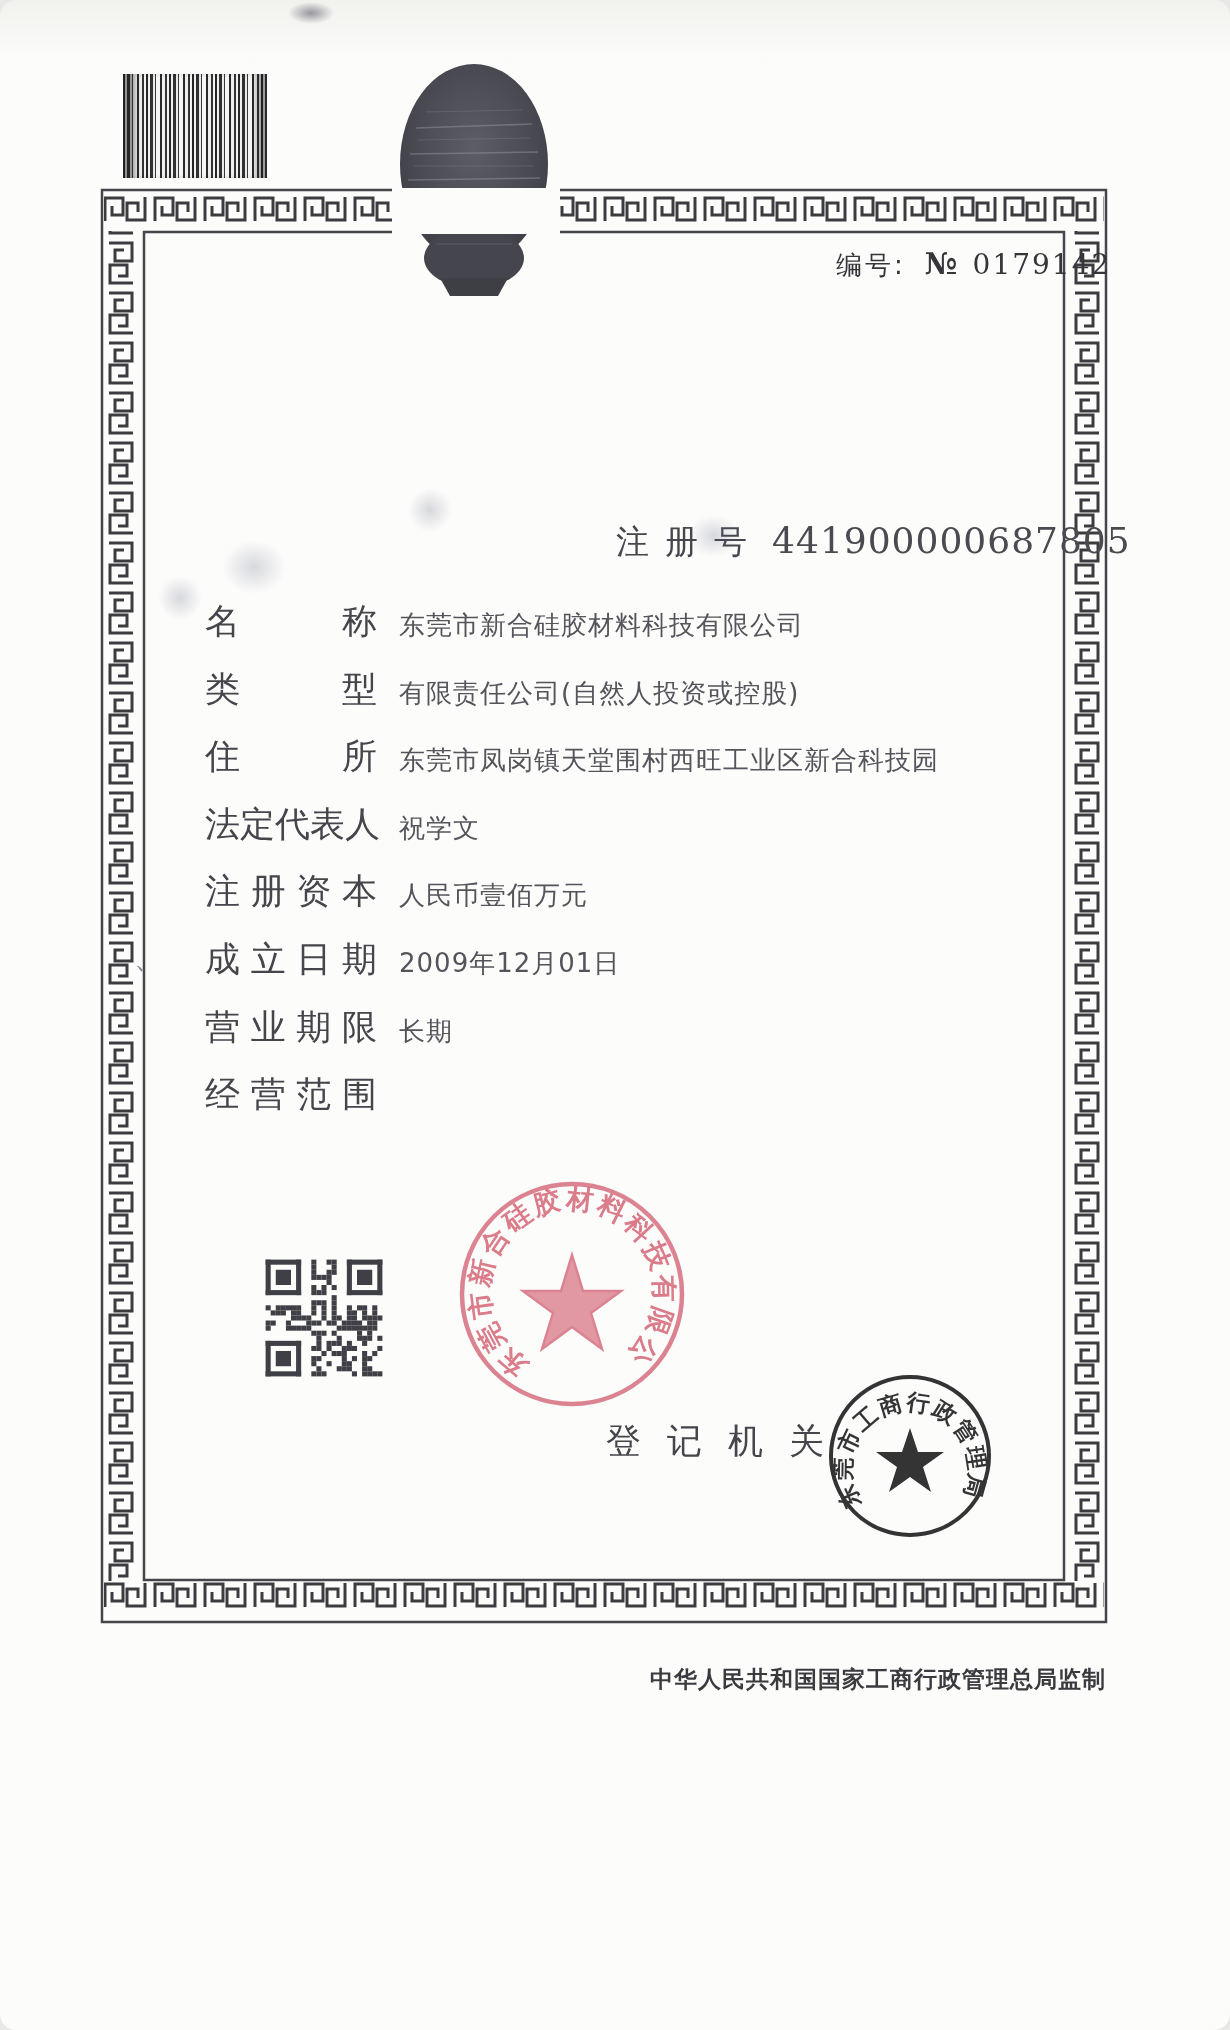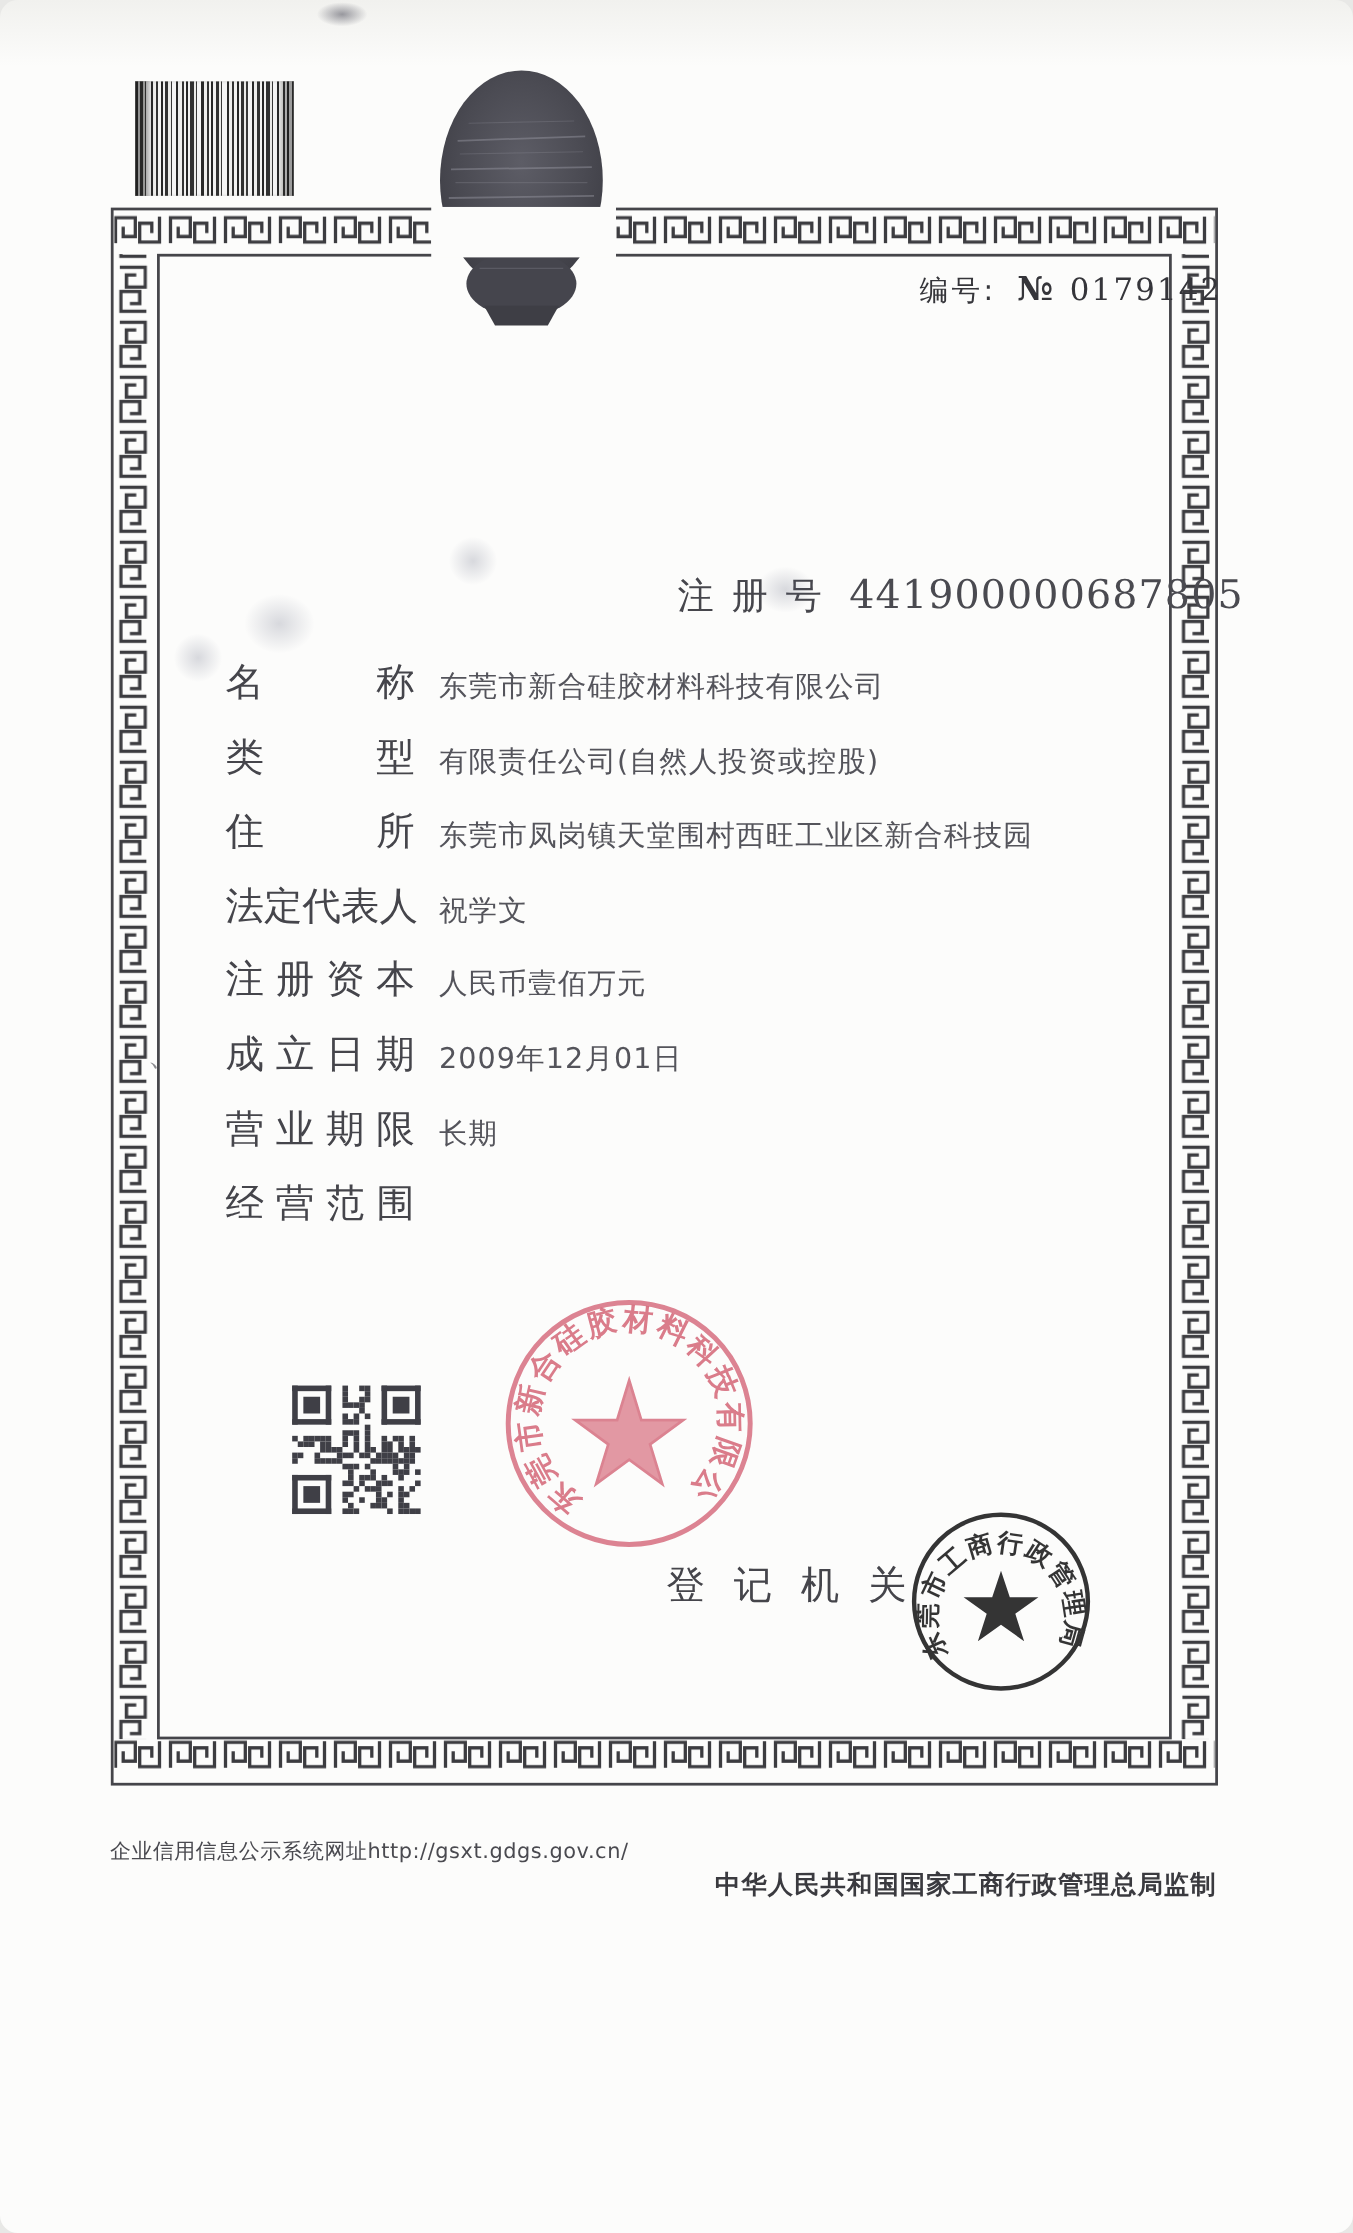--- a/index.html
+++ b/index.html
@@ -64,21 +64,21 @@
   
   .registrar{position:absolute;left:606px;top:1418px;font-size:35px;font-weight:500;letter-spacing:26px;color:#45454b;white-space:nowrap;}
   .dateline{position:absolute;left:751px;top:1487px;font-size:33px;color:#3c3c40;white-space:nowrap;}
   .dateline .yr{font-family:"DejaVu Serif",serif;font-size:36px;letter-spacing:2px;}
   .dateline .u1{margin-left:10px;font-weight:500;}
   .dateline .u2{margin-left:74px;font-weight:500;}
   .dateline .day{font-family:"DejaVu Serif",serif;font-size:34px;margin-left:14px;color:#2e2e31;}
   .dateline .u3{margin-left:2px;font-weight:500;}
   
   .footer-left{position:absolute;left:100px;top:1670px;font-size:19px;letter-spacing:.5px;color:#4a4a50;}
-  .footer-right{position:absolute;right:124px;top:1664px;font-size:23px;font-weight:600;letter-spacing:1px;color:#3a3a3f;margin-top:34px;}
+  .footer-right{position:absolute;right:124px;top:1664px;font-size:23px;font-weight:600;letter-spacing:1px;color:#3a3a3f;}
   
   .smudge{position:absolute;border-radius:50%;background:radial-gradient(closest-side,rgba(85,90,115,.22),rgba(85,90,115,0));}
   .sm1{left:222px;top:540px;width:64px;height:54px;}
   .sm2{left:408px;top:488px;width:44px;height:44px;}
   .sm3{left:688px;top:515px;width:52px;height:42px;}
   .sm4{left:158px;top:576px;width:44px;height:44px;}
   .sm5{left:288px;top:2px;width:46px;height:22px;background:radial-gradient(closest-side,rgba(60,60,75,.5),rgba(60,60,75,0));}
 </style>
 </head>
 <body>
@@ -421,21 +421,20 @@
         <path id="blkArc" d="M 36,131.5 A 59,59 0 1 1 132,131.5" fill="none"></path>
       </defs>
       <circle cx="84" cy="84" r="79" fill="none" stroke="#1d1d1f" stroke-width="4"></circle>
       <path d="M84,56 L92,80 L118,80 L97,95 L105,120 L84,105 L63,120 L71,95 L50,80 L76,80 Z" fill="#1d1d1f"></path>
       <text fill="#1d1d1f" font-size="23" font-weight="600" letter-spacing="2" font-family="DejaVu Sans, sans-serif">
         <textPath href="#blkArc" startOffset="0">东莞市工商行政管理局</textPath>
       </text>
     </svg>
   </div>
 
-  <div class="footer-left">企业信用信息公示系统网址http://gsxt.gdgs.gov.cn/</div>
   <div class="footer-right">中华人民共和国国家工商行政管理总局监制</div>
 
   <div class="smudge sm1"></div>
   <div class="smudge sm2"></div>
   <div class="smudge sm3"></div>
   <div class="smudge sm4"></div>
   <div class="smudge sm5"></div>
 
 </div>
 

